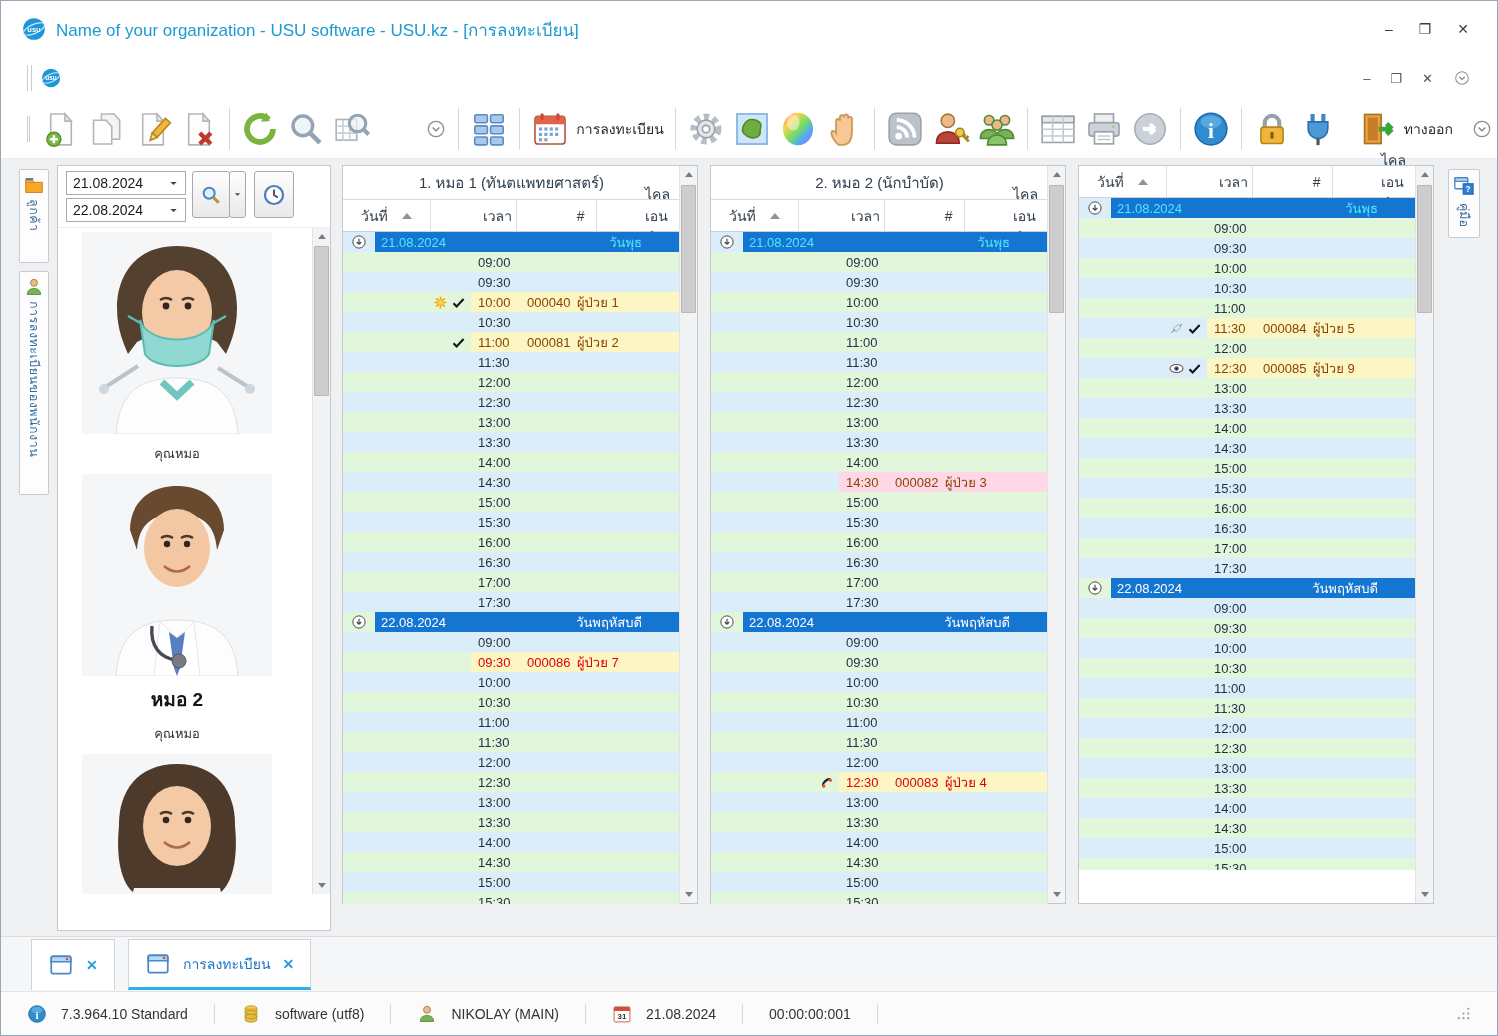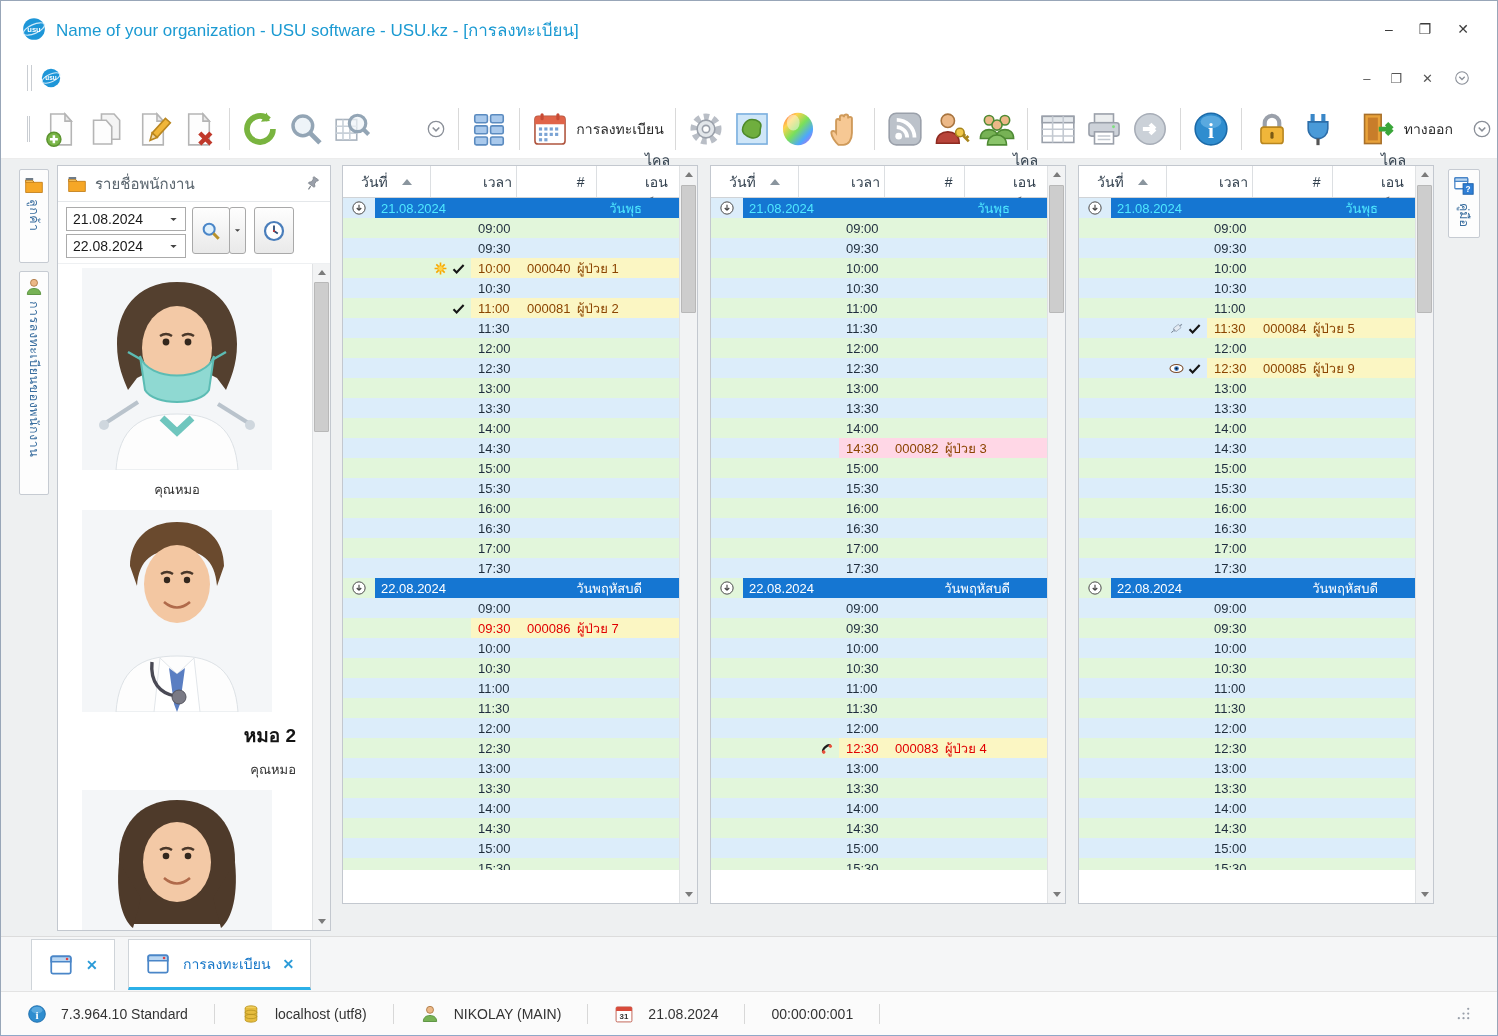--- a/index.html
+++ b/index.html
@@ -437,36 +437,20 @@
       <span id="vtab2-icon">
           <svg viewBox="0 0 24 24" xmlns="http://www.w3.org/2000/svg" style="width: 20px; height: 20px; display: block;">
             <circle cx="12" cy="7" r="4.2" fill="#ecb887" stroke="#a8743f"></circle>
             <path d="M4 21c0-5.2 3.8-7.2 8-7.2s8 2 8 7.2z" fill="#77b255" stroke="#4e8a33"></path>
           </svg>
         </span>
       <span class="vlabel">การลงทะเบียนของพนักงาน</span>
     </div>
 
     <div class="sidepanel">
-      <div class="sp-header">
-        <span id="sp-folder-icon">
-            <svg viewBox="0 0 24 24" xmlns="http://www.w3.org/2000/svg" style="width: 20px; height: 20px; display: block;">
-              <path d="M2 6.2h8l2 2.6h10V21H2z" fill="#f6a726" stroke="#c07c17"></path>
-              <path d="M2 6.2h8l2 2.6H2z" fill="#fac864" stroke="#c07c17"></path>
-              <rect x="2" y="3.6" width="9" height="2.6" fill="#6f7c88"></rect>
-            </svg>
-          </span>
-        <span class="sp-title">รายชื่อพนักงาน</span>
-        <span id="sp-pin-icon">
-            <svg viewBox="0 0 24 24" xmlns="http://www.w3.org/2000/svg" style="width: 17px; height: 17px; display: block;">
-              <path d="M10 3h6v2l-1.4 1v5l2.4 2v2H7v-2l2.4-2v-5L8 5V3z" fill="#9aa0aa" stroke="#7a8088" transform="rotate(35 12 12)"></path>
-              <path d="M12 16.5V22" stroke="#7a8088" stroke-width="1.6" transform="rotate(35 12 12)"></path>
-            </svg>
-          </span>
-      </div>
       <div class="sp-controls">
         <div class="datefield" style="top:5px;">
           <span>21.08.2024</span>
           <span id="df1-arrow">
               <svg viewBox="0 0 24 24" xmlns="http://www.w3.org/2000/svg" style="width: 11px; height: 11px; display: block;">
                 <path d="M5 8.5l7 7 7-7z" fill="#444"></path>
               </svg>
             </span>
         </div>
         <div class="datefield" style="top:32px;">
@@ -517,21 +501,21 @@
                 <path d="M34 202c3-42 24-56 61-56s58 14 61 56z" fill="#fdfdfd" stroke="#dde2e6"></path>
                 <path d="M80 150l15 14 15-14" fill="none" stroke="#6fc6be" stroke-width="7"></path>
                 <path d="M22 156l34-22" stroke="#b9c3cc" stroke-width="4"></path>
                 <circle cx="22" cy="157" r="5" fill="#cfd7de"></circle>
                 <path d="M168 156l-32-20" stroke="#b9c3cc" stroke-width="4"></path>
                 <circle cx="168" cy="157" r="5" fill="#cfd7de"></circle>
               </svg>
             </div>
             <div class="doc-sub">คุณหมอ</div>
           </div>
-          <div class="doc-card" style="margin-top: 6px; text-align: right;">
+          <div class="doc-card" style="margin-top: 6px;">
             <div class="doc-photo">
               <svg viewBox="0 0 190 202" xmlns="http://www.w3.org/2000/svg">
                 <rect width="190" height="202" fill="#f4f6f8"></rect>
                 <path d="M95 12c-30 0-47 19-47 44l7 20c2-27 16-36 40-36s38 9 40 36l7-20c0-25-17-44-47-44z" fill="#6a4a2e"></path>
                 <ellipse cx="95" cy="74" rx="33" ry="39" fill="#f3c7a2"></ellipse>
                 <path d="M79 64q6-4 12 0M99 64q6-4 12 0" stroke="#4a382a" stroke-width="2.4" fill="none"></path>
                 <circle cx="85" cy="70" r="3.2" fill="#33271d"></circle>
                 <circle cx="105" cy="70" r="3.2" fill="#33271d"></circle>
                 <path d="M82 92q13 11 26 0" stroke="#b06a4a" stroke-width="2.6" fill="none"></path>
                 <path d="M34 202c3-42 24-56 61-56s58 14 61 56z" fill="#fdfdfd" stroke="#dde2e6"></path>
@@ -566,20 +550,21 @@
           <div class="vs-thumb" style="top:18px; height:150px;"></div>
           <div class="vs-btn vs-down">
               <span class="tri-down"></span>
             </div>
         </div>
       </div>
     </div>
 
     <div id="schedule-area">
         <div class="panel" style="left: 341px;">
+          <div class="panel-title">1. หมอ 1 (ทันตแพทยศาสตร์)</div>
           <div class="colhead">
             <div class="ch ch-date">
               <span>วันที่</span>
               <span class="sort-tri"></span>
             </div>
             <div class="ch ch-time">เวลา</div>
             <div class="ch ch-num">#</div>
             <div class="ch ch-client">ไคลเอนต์</div>
           </div>
           <div class="rows">
@@ -828,20 +813,21 @@
             <div class="vs-btn vs-up">
               <span class="tri-up"></span>
             </div>
             <div class="vs-thumb" style="top:19px; height:128px;"></div>
             <div class="vs-btn vs-down">
               <span class="tri-down"></span>
             </div>
           </div>
         </div>
         <div class="panel" style="left: 709px;">
+          <div class="panel-title">2. หมอ 2 (นักบำบัด)</div>
           <div class="colhead">
             <div class="ch ch-date">
               <span>วันที่</span>
               <span class="sort-tri"></span>
             </div>
             <div class="ch ch-time">เวลา</div>
             <div class="ch ch-num">#</div>
             <div class="ch ch-client">ไคลเอนต์</div>
           </div>
           <div class="rows">
@@ -1407,21 +1393,21 @@
     <span>7.3.964.10 Standard</span>
     <span class="sb-sep"></span>
     <span id="sb-db-icon">
         <svg viewBox="0 0 24 24" xmlns="http://www.w3.org/2000/svg" style="width: 20px; height: 20px; display: block;">
           <ellipse cx="12" cy="4.8" rx="7" ry="2.6" fill="#f0cd5a" stroke="#b8941f"></ellipse>
           <path d="M5 4.8v14.4c0 1.4 3.1 2.6 7 2.6s7-1.2 7-2.6V4.8" fill="#e6bc3e" stroke="#b8941f"></path>
           <ellipse cx="12" cy="10" rx="7" ry="2.6" fill="none" stroke="#b8941f"></ellipse>
           <ellipse cx="12" cy="15" rx="7" ry="2.6" fill="none" stroke="#b8941f"></ellipse>
         </svg>
       </span>
-    <span>localhost (utf8)</span>
+    <span>software (utf8)</span>
     <span class="sb-sep"></span>
     <span id="sb-user-icon">
         <svg viewBox="0 0 24 24" xmlns="http://www.w3.org/2000/svg" style="width: 20px; height: 20px; display: block;">
           <circle cx="12" cy="7" r="4.2" fill="#ecb887" stroke="#a8743f"></circle>
           <path d="M4 21c0-5.2 3.8-7.2 8-7.2s8 2 8 7.2z" fill="#77b255" stroke="#4e8a33"></path>
         </svg>
       </span>
     <span>NIKOLAY (MAIN)</span>
     <span class="sb-sep"></span>
     <span id="sb-cal-icon">

